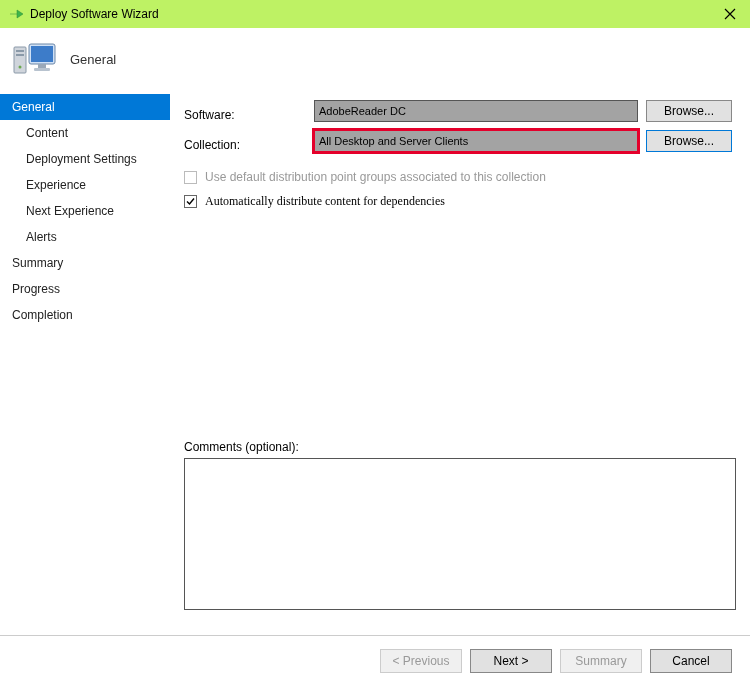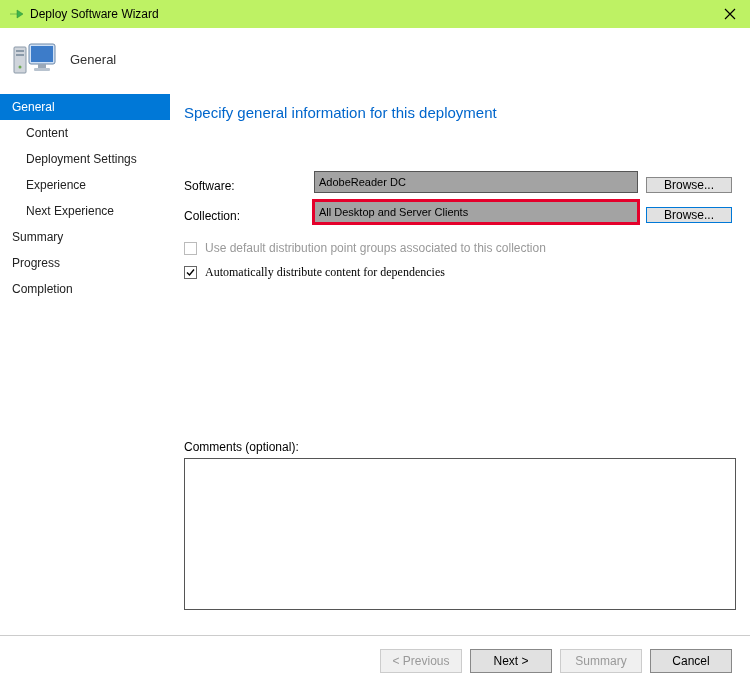--- a/index.html
+++ b/index.html
@@ -98,21 +98,21 @@
       font-size: 11px;
       background: #a3a3a3;
       display: flex;
       align-items: center;
     }
     .form-row .input.highlight {
       outline: 3px solid #e4002b;
       outline-offset: -1px;
     }
     .btn {
-      height: 16px;
+      height: 22px;
       min-width: 86px;
       margin-left: 8px;
       border: 1px solid #888;
       background: #e1e1e1;
       font-size: 12px;
       cursor: pointer;
       display: flex; align-items: center; justify-content: center;
     }
     .btn.primary-outline {
       border: 1px solid #0078d7;
@@ -202,27 +202,27 @@
   <span class="step-title">General</span>
 </div>
 
 <div class="body">
   <div class="sidebar">
     <div class="item selected"><span>General</span></div>
     <div class="item sub"><span>Content</span></div>
     <div class="item sub"><span>Deployment Settings</span></div>
     <div class="item sub"><span>Experience</span></div>
     <div class="item sub"><span>Next Experience</span></div>
+    <div class="item sub"><span>Alerts</span></div>
     <div class="item"><span>Summary</span></div>
     <div class="item"><span>Progress</span></div>
     <div class="item"><span>Completion</span></div>
   </div>
 
   <div class="main">
-    <div class="main-heading">Specify general information for this deployment</div>
 
     <div class="form-row">
       <span class="label">Software:</span>
       <span class="input">
           <span>AdobeReader DC</span>
         </span>
       <span class="btn">
           <span>Browse...</span>
         </span>
     </div>

